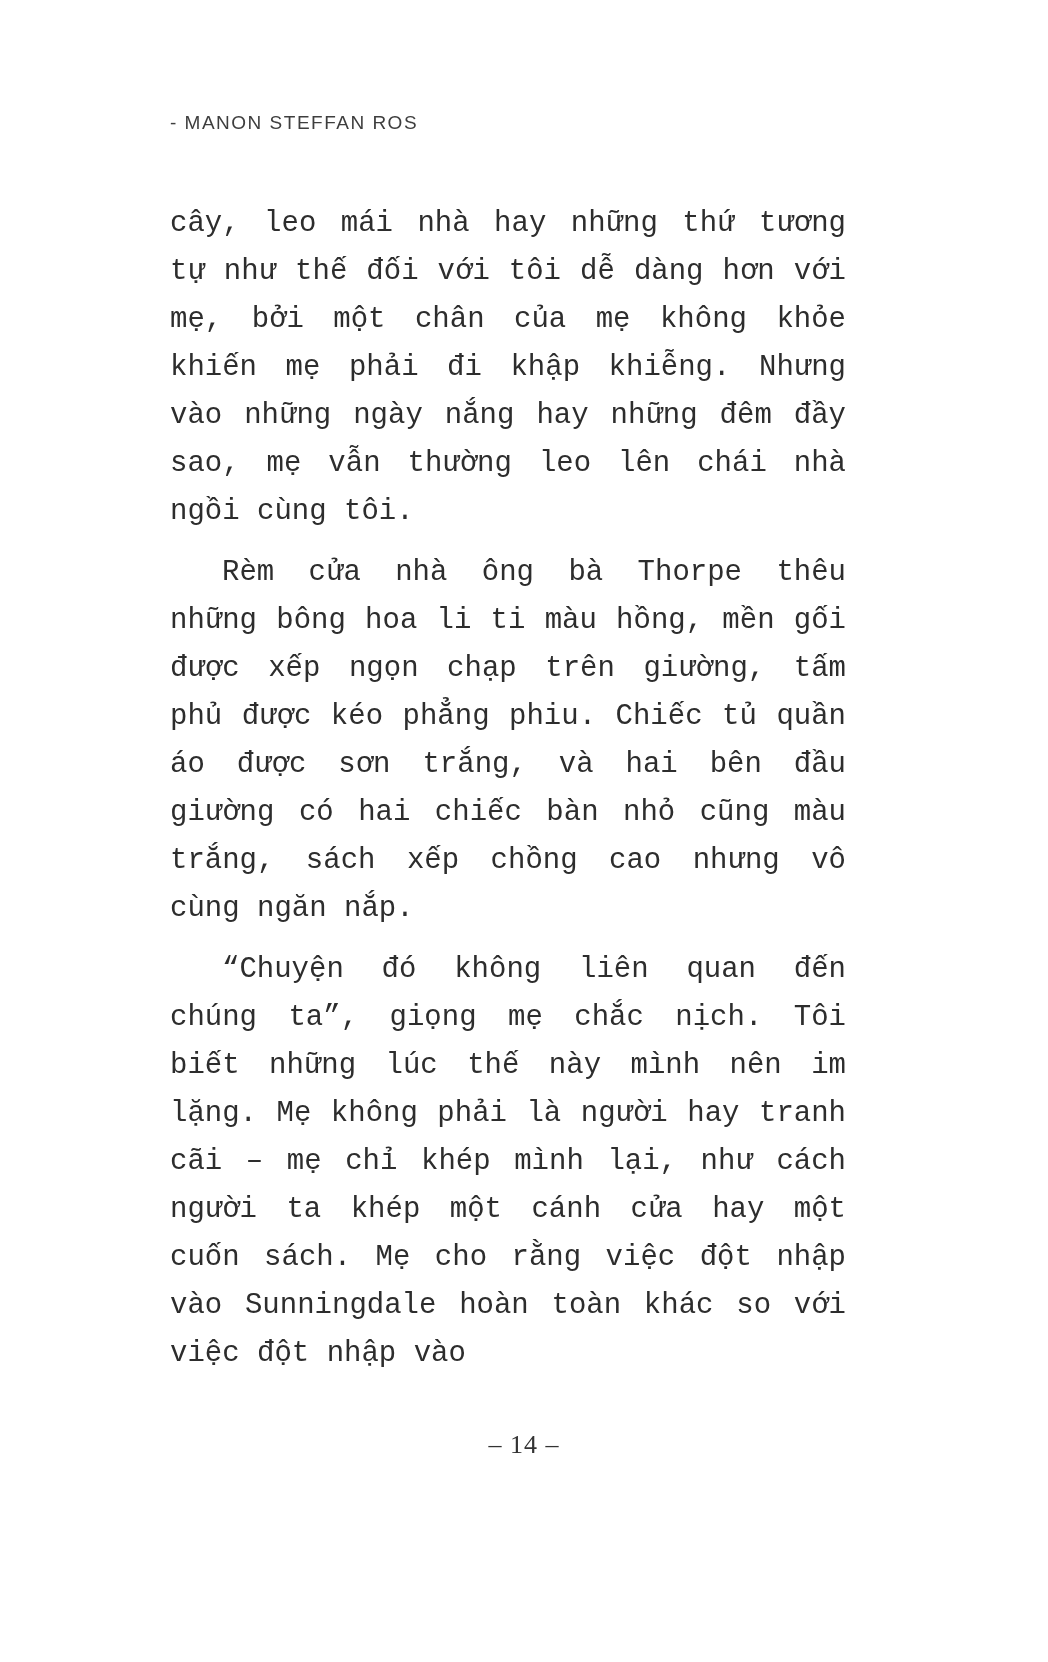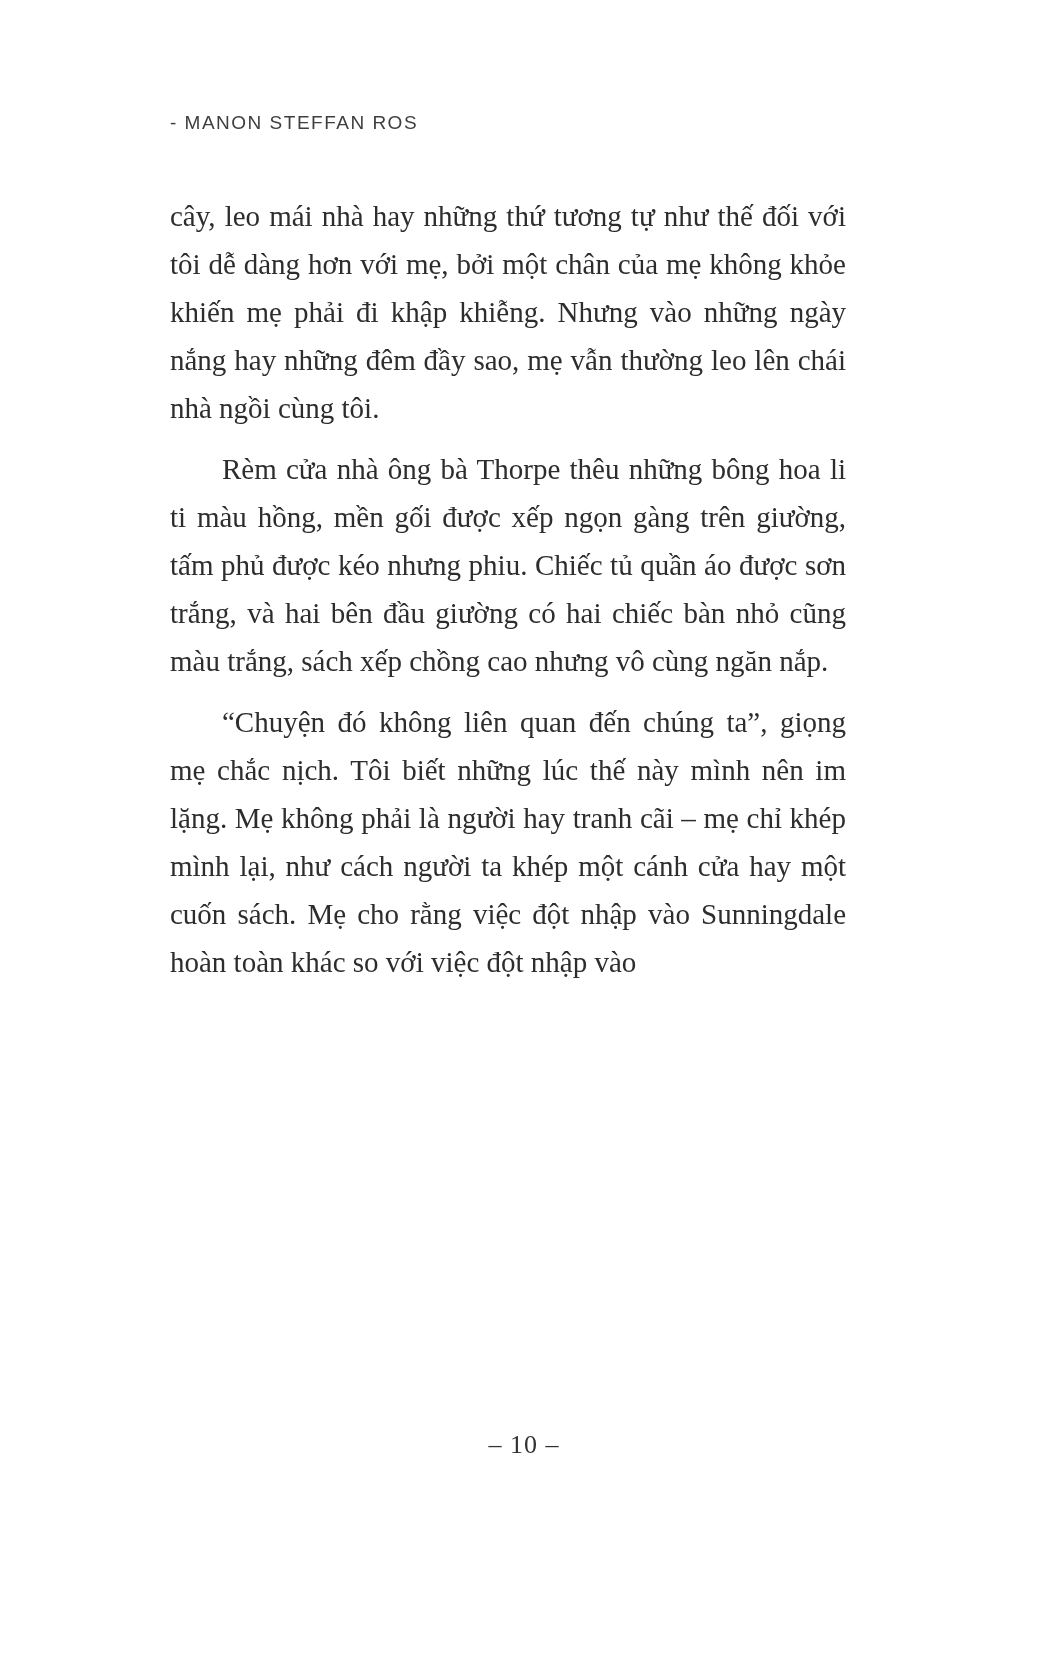--- a/index.html
+++ b/index.html
@@ -29,21 +29,22 @@
     position: absolute;
     top: 192px;
     left: 170px;
     width: 676px;
     font-size: 29px;
     line-height: 48px;
     text-align: justify;
     text-justify: inter-word;
   }
   .body-text p {
-    margin: 0 0 13px 0;
+    margin: 8px 0 13px 0;
+    font-family: Liberation Mono, monospace;
   }
   .body-text p.indent {
     text-indent: 52px;
   }
   .page-number {
     position: absolute;
     top: 1430px;
     left: 0;
     width: 100%;
     text-align: center;
@@ -54,19 +55,19 @@
 </style>
 </head>
 <body>
 
 <div class="page">
 
   <div class="running-header">- MANON STEFFAN ROS</div>
 
   <div class="body-text">
     <p>cây, leo mái nhà hay những thứ tương tự như thế đối với tôi dễ dàng hơn với mẹ, bởi một chân của mẹ không khỏe khiến mẹ phải đi khập khiễng. Nhưng vào những ngày nắng hay những đêm đầy sao, mẹ vẫn thường leo lên chái nhà ngồi cùng tôi.</p>
-    <p class="indent">Rèm cửa nhà ông bà Thorpe thêu những bông hoa li ti màu hồng, mền gối được xếp ngọn gàng trên giường, tấm phủ được kéo nhưng phiu. Chiếc tủ quần áo được sơn trắng, và hai bên đầu giường có hai chiếc bàn nhỏ cũng màu trắng, sách xếp chồng cao nhưng vô cùng ngăn nắp.</p>
+    <p class="indent">Rèm cửa nhà ông bà Thorpe thêu những bông hoa li ti màu hồng, mền gối được xếp ngọn chạp trên giường, tấm phủ được kéo phẳng phiu. Chiếc tủ quần áo được sơn trắng, và hai bên đầu giường có hai chiếc bàn nhỏ cũng màu trắng, sách xếp chồng cao nhưng vô cùng ngăn nắp.</p>
     <p class="indent">“Chuyện đó không liên quan đến chúng ta”, giọng mẹ chắc nịch. Tôi biết những lúc thế này mình nên im lặng. Mẹ không phải là người hay tranh cãi – mẹ chỉ khép mình lại, như cách người ta khép một cánh cửa hay một cuốn sách. Mẹ cho rằng việc đột nhập vào Sunningdale hoàn toàn khác so với việc đột nhập vào</p>
   </div>
 
-  <div class="page-number">– 10 –</div>
+  <div class="page-number">– 14 –</div>
 
 </div>
 
 </body></html>

